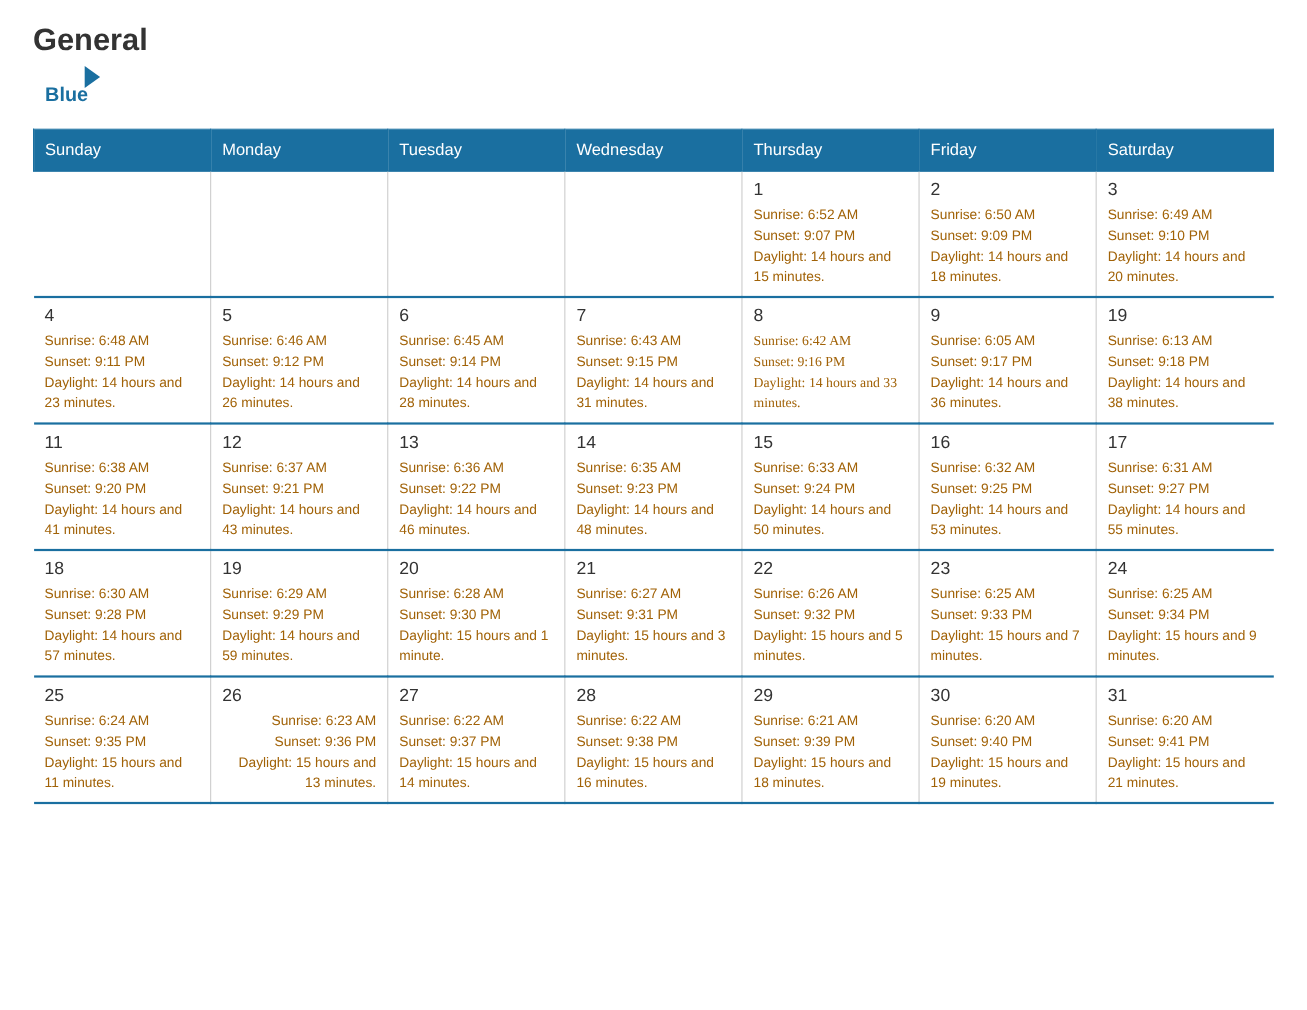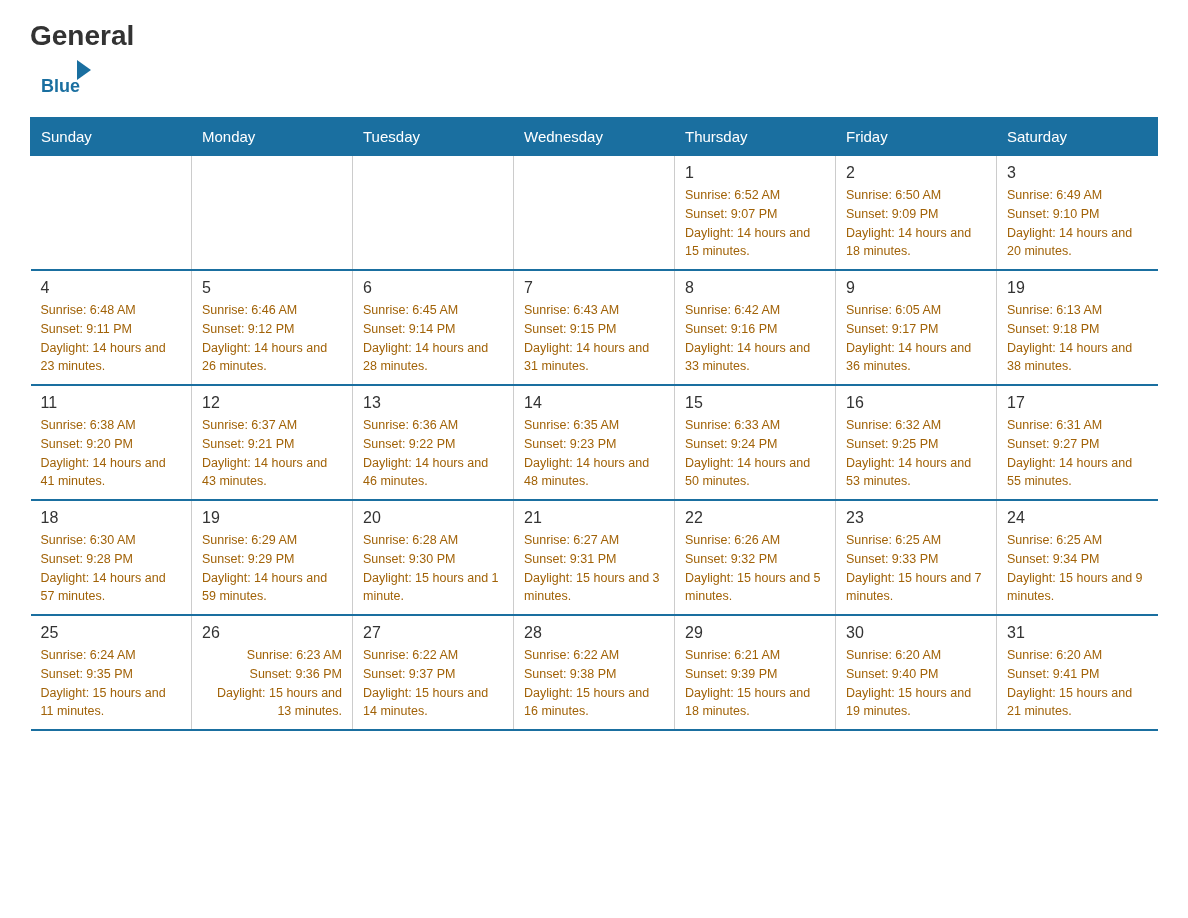--- a/index.html
+++ b/index.html
@@ -163,21 +163,21 @@
 Daylight: 14 hours and 28 minutes.</div>
         </td>
         <td>
           <div class="day-number">7</div>
           <div class="day-info" style="white-space: pre-line;">Sunrise: 6:43 AM
 Sunset: 9:15 PM
 Daylight: 14 hours and 31 minutes.</div>
         </td>
         <td>
           <div class="day-number">8</div>
-          <div class="day-info" style="white-space: pre-line;">Sunrise: 6:42 AM
+          <div class="day-info" style="white-space: pre-line; font-family: Liberation Serif, serif;">Sunrise: 6:42 AM
 Sunset: 9:16 PM
 Daylight: 14 hours and 33 minutes.</div>
         </td>
         <td>
           <div class="day-number">9</div>
           <div class="day-info" style="white-space: pre-line;">Sunrise: 6:05 AM
 Sunset: 9:17 PM
 Daylight: 14 hours and 36 minutes.</div>
         </td>
         <td>

